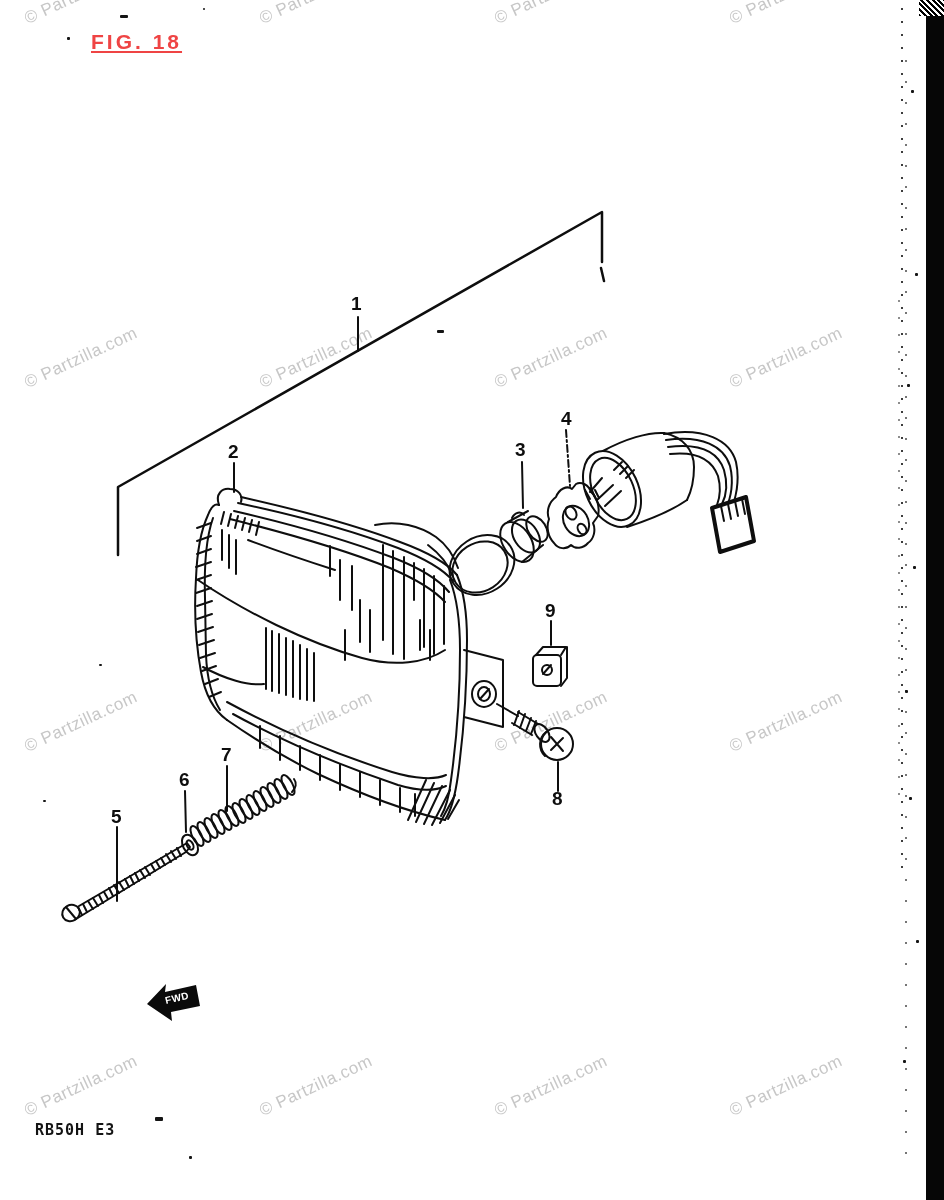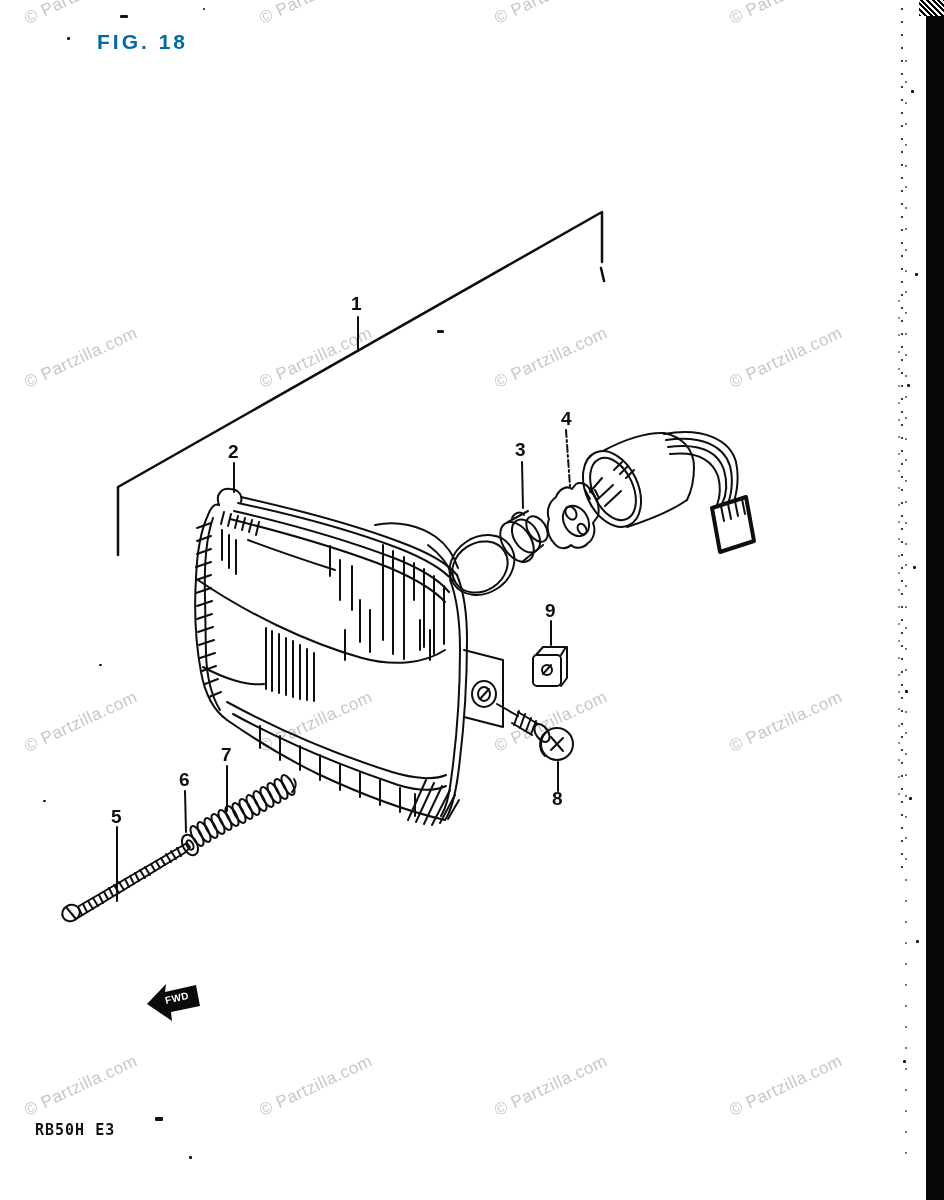--- a/index.html
+++ b/index.html
@@ -18,23 +18,23 @@
     white-space:nowrap;
     letter-spacing:.5px;
     user-select:none;
   }
   .co{
     position:absolute;
     font:bold 19px "Liberation Sans",sans-serif;
     color:#0e0e0e;
   }
   #fig-title{
-    position:absolute;left:97px;top:30px;
+    position:absolute;left:91px;top:30px;
     font:bold 21px "Liberation Sans",sans-serif;
-    letter-spacing:3px;color:#0369a1;
+    letter-spacing:3px;color:#ef4444;text-decoration:underline;
   }
   #model-code{
     position:absolute;left:35px;top:1121px;
     font:bold 15px "DejaVu Sans Mono",monospace;
     letter-spacing:1px;color:#141414;
   }
   #diagram-svg{position:absolute;left:0;top:0;}
   .speck{position:absolute;background:#151515;border-radius:1px;}
   .noise-strip{position:absolute;width:2px;}
   #edge-bar{

